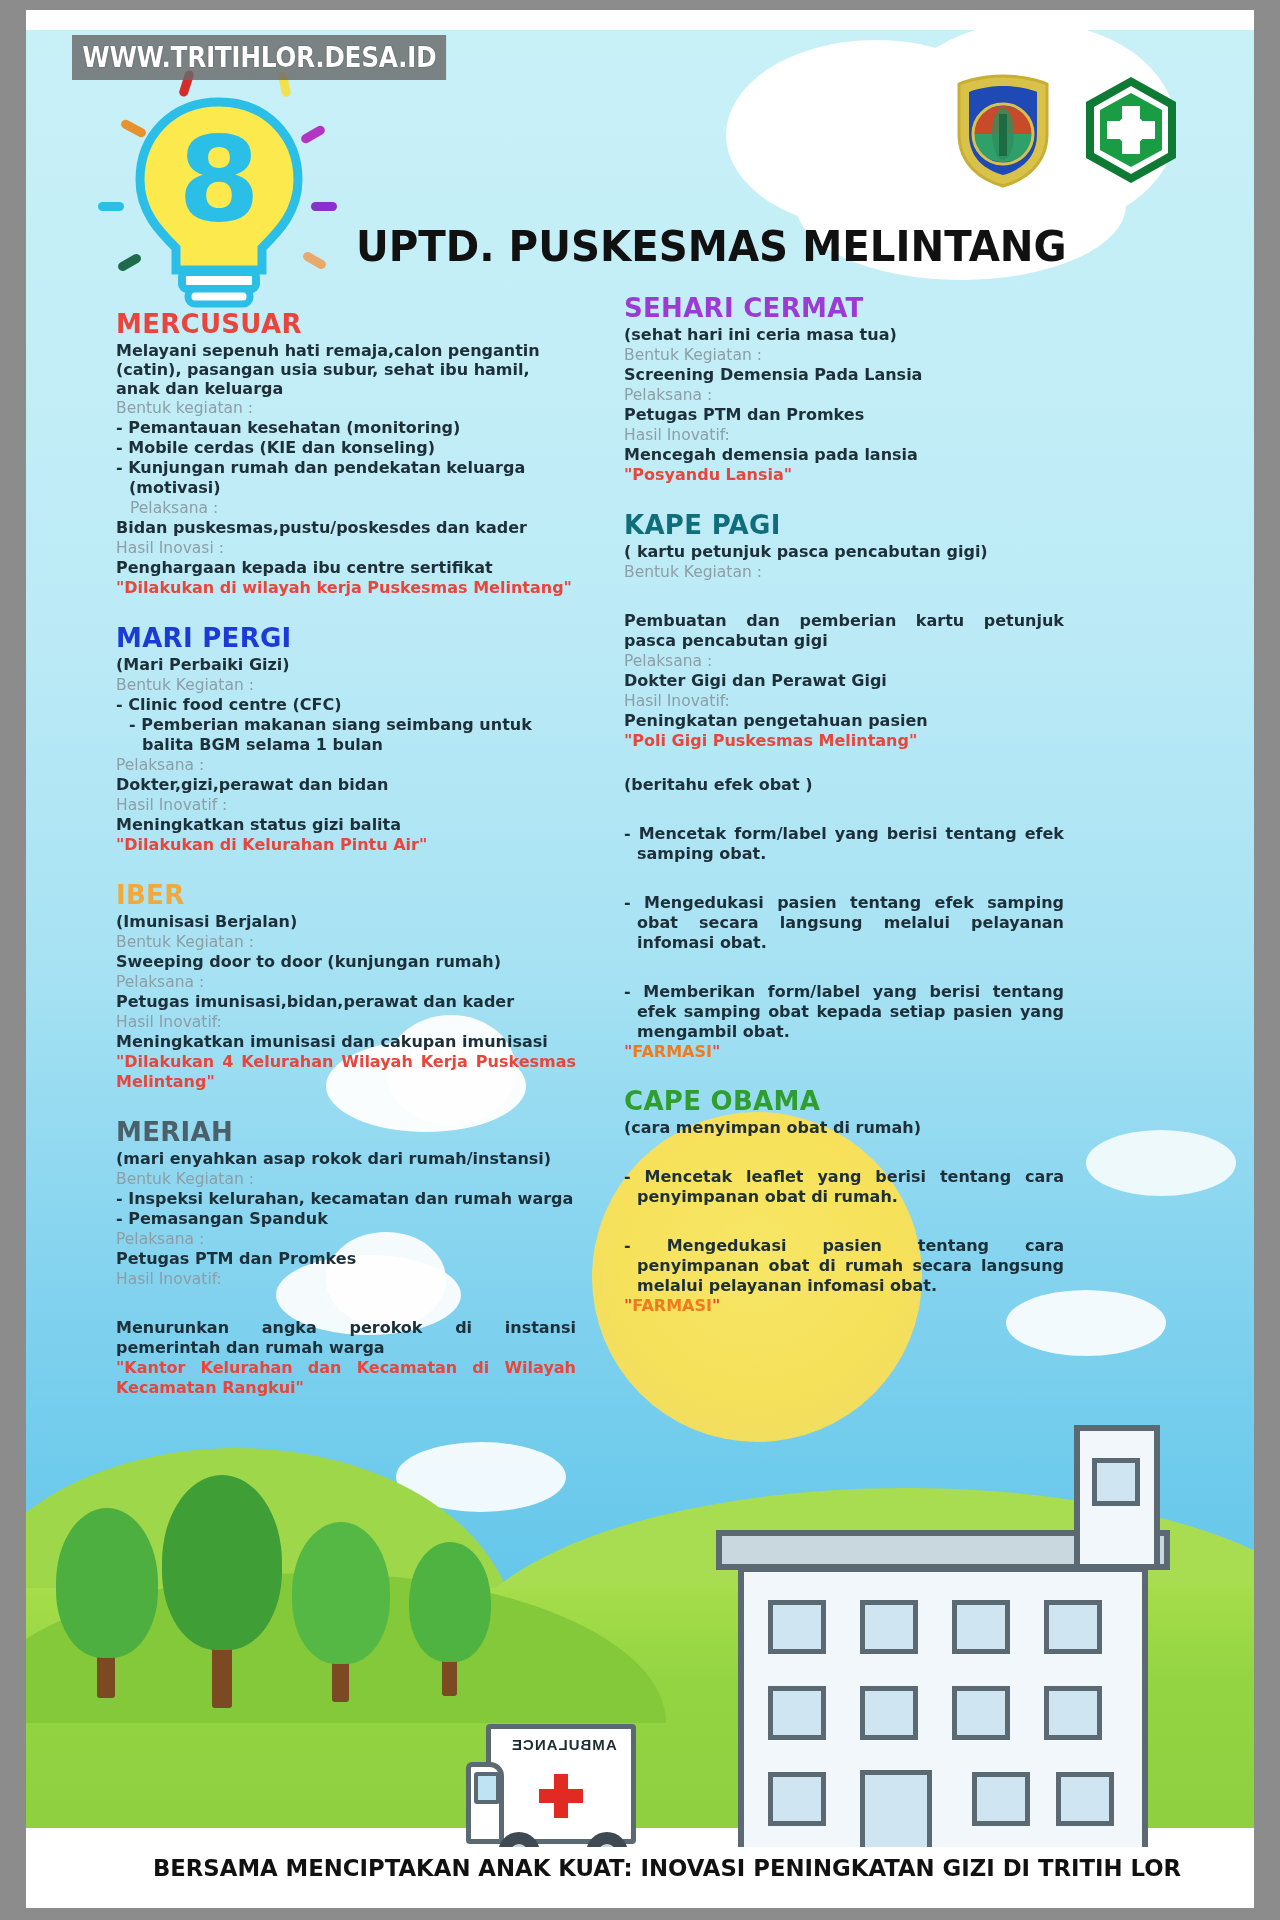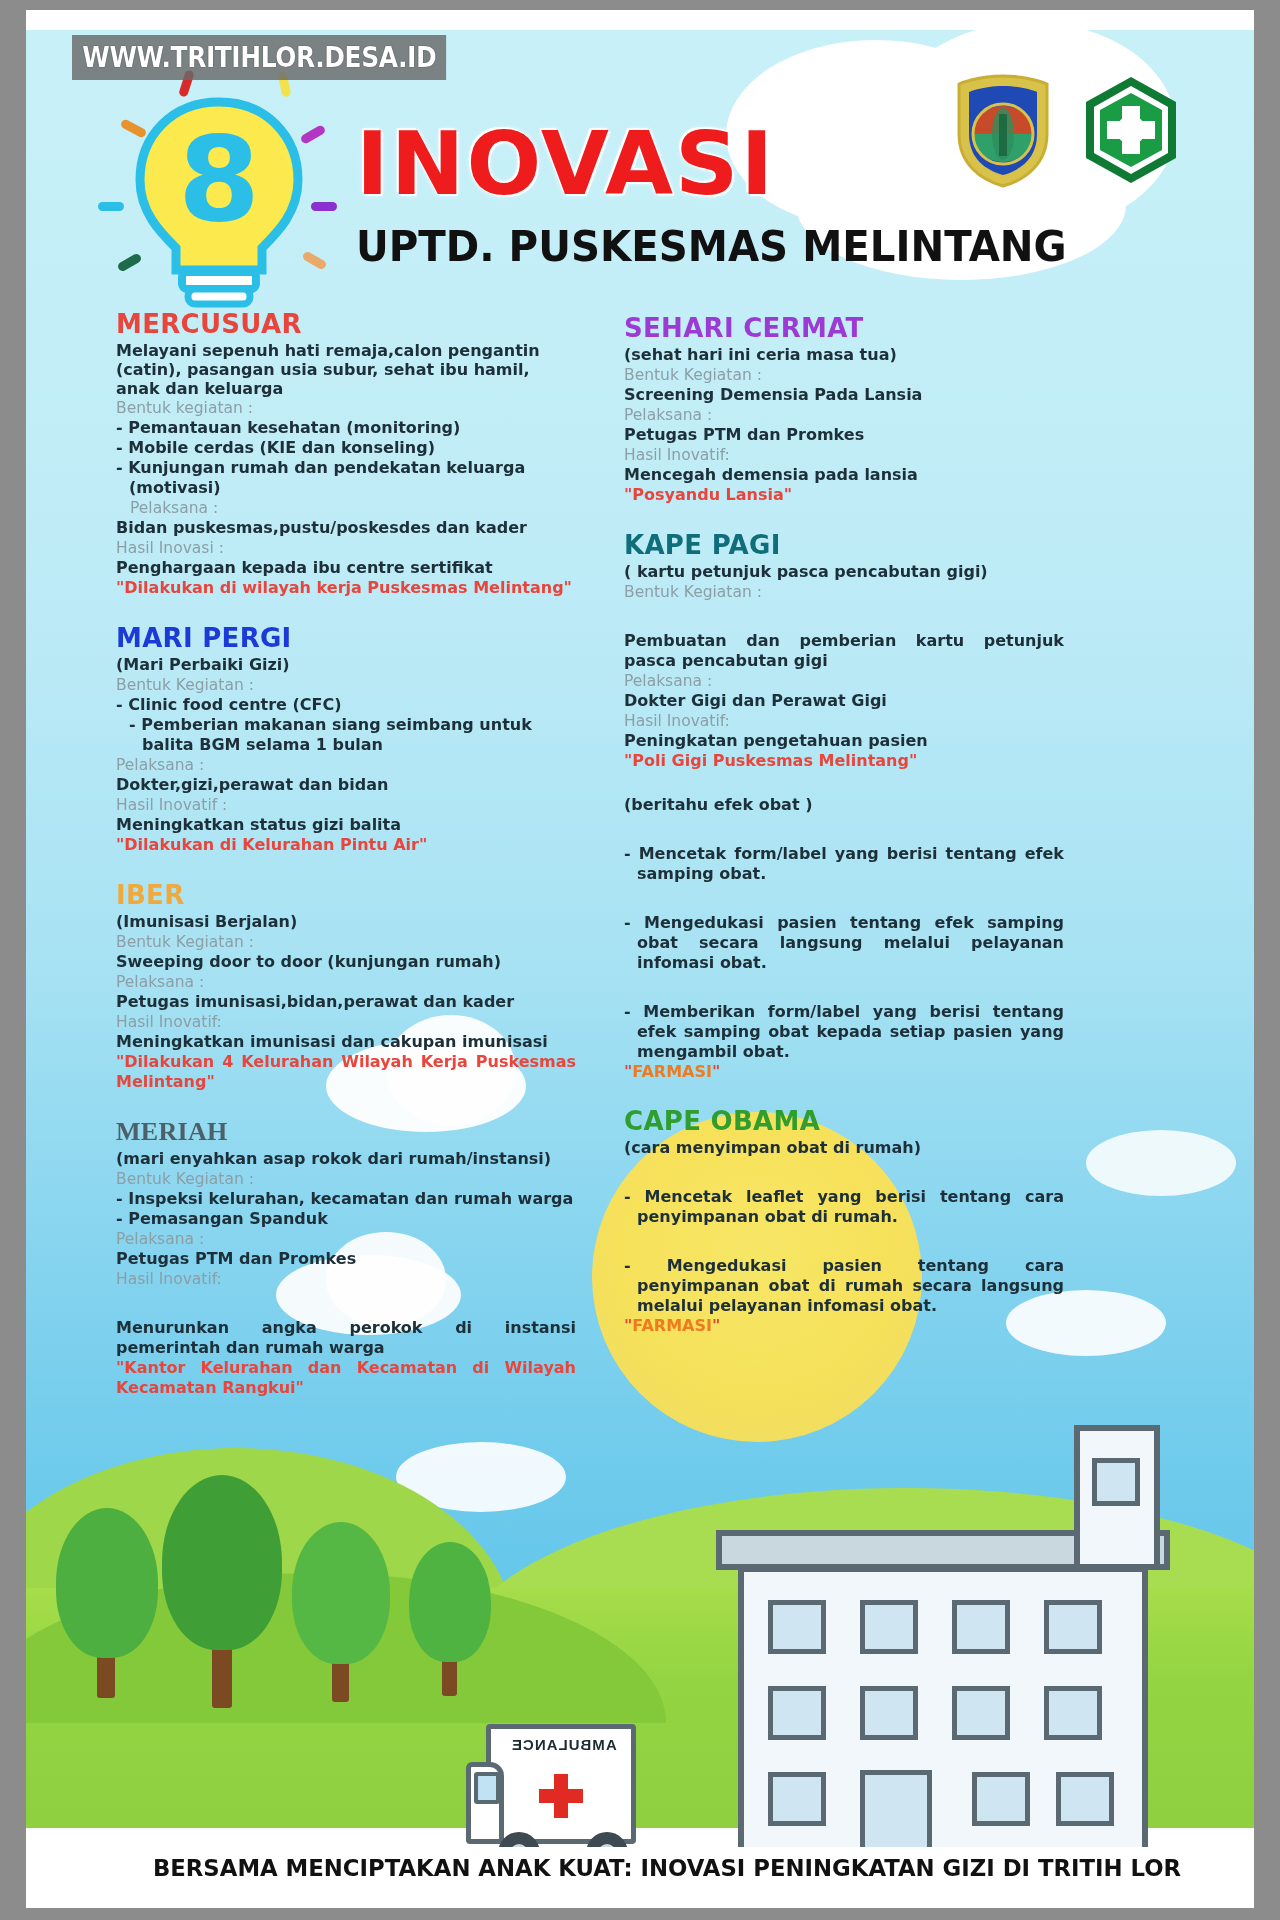--- a/index.html
+++ b/index.html
@@ -139,36 +139,36 @@
     transform-origin: left center;
     z-index: 12;
   }
 
   
   .logo { position: absolute; z-index: 14; }
 
   
   .col { position: absolute; z-index: 20; }
   .col-left  { left: 90px;  top: 298px; width: 460px; }
-  .col-right { left: 598px; top: 302px; width: 440px; }
+  .col-right { left: 598px; top: 282px; width: 440px; }
 
   .block { margin-bottom: 6px; }
 
   .blk-title {
     font-family: "DejaVu Sans", sans-serif;
     font-weight: bold;
     font-size: 26px;
     line-height: 32px;
     margin-bottom: 1px;
     letter-spacing: .3px;
   }
   .t-red    { color: #e8463c; }
   .t-blue   { color: #1b3ad6; }
   .t-orange { color: #f0a93c; }
-  .t-grayb  { color: #4b6068; font-family: Liberation Serif, serif; }
+  .t-grayb  { color: #4b6068; }
   .t-purple { color: #9b3bd4; }
   .t-teal   { color: #0f6e7a; }
   .t-magenta{ color: #e02bd4; }
   .t-green  { color: #2f9e2f; }
 
   .lbl {
     font-family: "DejaVu Sans", sans-serif;
     font-size: 15.5px;
     line-height: 20px;
     color: #8c9ea6;
@@ -305,21 +305,20 @@
       <div class="spark" style="left:78px;  top:-10px; width:9px;  height:27px; background:#d62b2b; transform:rotate(18deg);"></div>
       <div class="spark" style="left:176px; top:-8px;  width:9px;  height:25px; background:#f2e14a; transform:rotate(-12deg);"></div>
       <div class="spark" style="left:16px;  top:44px;  width:27px; height:9px;  background:#e8922e; transform:rotate(28deg);"></div>
       <div class="spark" style="left:196px; top:50px;  width:26px; height:9px;  background:#b235c4; transform:rotate(-30deg);"></div>
       <div class="spark" style="left:-6px;  top:122px; width:26px; height:9px;  background:#2bbfe8;"></div>
       <div class="spark" style="left:207px; top:122px; width:26px; height:9px;  background:#8a2fd0;"></div>
       <div class="spark" style="left:13px;  top:178px; width:25px; height:9px;  background:#1d6b4a; transform:rotate(-30deg);"></div>
       <div class="spark" style="left:198px; top:176px; width:25px; height:9px;  background:#e8a96a; transform:rotate(30deg);"></div>
     </div>
 
-    <div class="headline">INOVASI</div>
     <div class="subhead">UPTD. PUSKESMAS MELINTANG</div>
 
     <div class="logo" style="left:925px; top:62px;">
       <svg width="104" height="118" viewBox="0 0 104 118">
         <path d="M52 4 C 26 4 8 12 8 12 L 8 62 C 8 92 30 108 52 114 C 74 108 96 92 96 62 L 96 12 C 96 12 78 4 52 4 Z" fill="#d8c24a" stroke="#c8ae33" stroke-width="3"></path>
         <path d="M52 14 C 32 14 18 20 18 20 L 18 62 C 18 86 34 98 52 103 C 70 98 86 86 86 62 L 86 20 C 86 20 72 14 52 14 Z" fill="#1f49b5"></path>
         <ellipse cx="52" cy="62" rx="30" ry="28" fill="#2e7fd4"></ellipse>
         <path d="M22 62 a30 28 0 0 1 60 0 z" fill="#c74b2a"></path>
         <path d="M22 62 a30 28 0 0 0 60 0 z" fill="#2fa06a"></path>
         <ellipse cx="52" cy="62" rx="11" ry="26" fill="#2e8f5e" opacity=".8"></ellipse>

